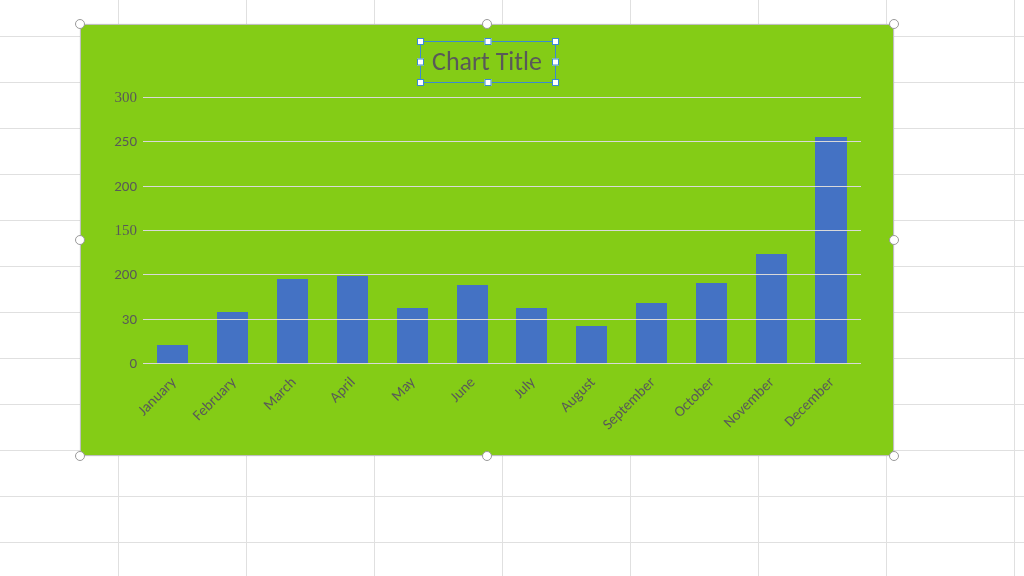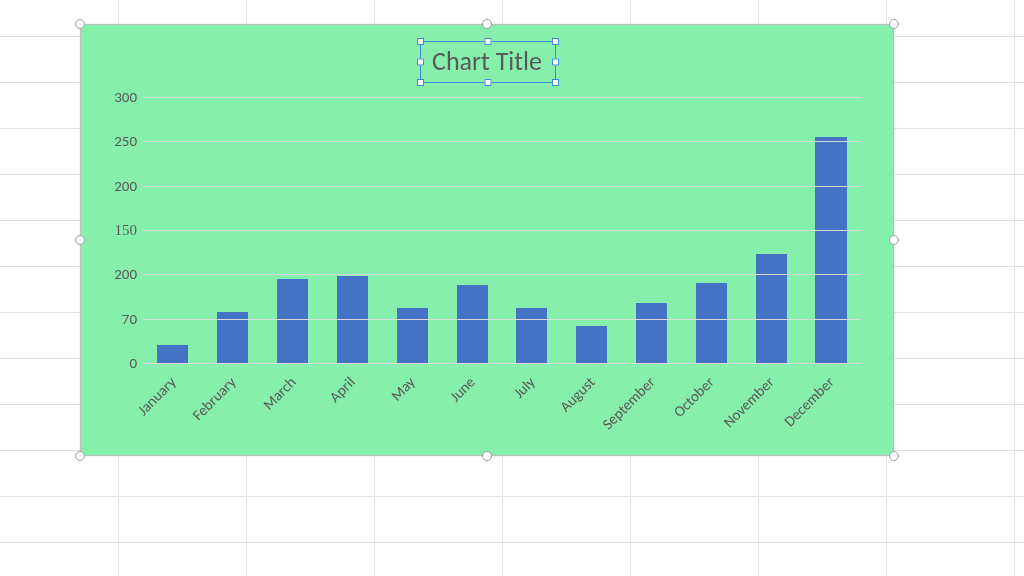--- a/index.html
+++ b/index.html
@@ -20,21 +20,21 @@
       linear-gradient(90deg, #e0e0e0 1px, transparent 1px);
     background-size: 128px 46px;
     background-position: -10px -10px;
   }
   .chart-object {
     position: absolute;
     left: 80px;
     top: 24px;
     width: 812px;
     height: 430px;
-    background: #86efac;
+    background: #84cc16;
     border: 1px solid #bfbfbf;
     box-shadow: 0 0 1px rgba(0,0,0,.2);
   }
   
   .handle {
     position: absolute;
     width: 10px;
     height: 10px;
     background: #fff;
     border: 1px solid #9a9a9a;
@@ -222,27 +222,27 @@
             <div class="x-label"><span>November</span></div>
           </div>
           <div class="bar-slot">
             <div class="bar" style="height: 85%; background: rgb(68, 114, 196);"></div>
             <div class="x-label"><span>December</span></div>
           </div>
         </div>
     <div class="grid-line" style="top: 100%;"></div>
         <div class="y-tick" style="top: 100%;">0</div>
         <div class="grid-line" style="top: 83.3333%;"></div>
-        <div class="y-tick" style="top: 83.3333%;">70</div>
+        <div class="y-tick" style="top: 83.3333%;">30</div>
         <div class="grid-line" style="top: 66.6667%;"></div>
         <div class="y-tick" style="top: 66.6667%;">200</div>
         <div class="grid-line" style="top: 50%;"></div>
         <div class="y-tick" style="top: 50%; font-family: Liberation Serif, serif;">150</div>
         <div class="grid-line" style="top: 33.3333%;"></div>
         <div class="y-tick" style="top: 33.3333%;">200</div>
         <div class="grid-line" style="top: 16.6667%;"></div>
         <div class="y-tick" style="top: 16.6667%; margin-left: 24px;">250</div>
         <div class="grid-line" style="top: 0%;"></div>
-        <div class="y-tick" style="top: 0%;">300</div>
+        <div class="y-tick" style="top: 0%; font-family: Liberation Serif, serif;">300</div>
       </div>
 
   </div>
 </div>
 
 </body></html>

